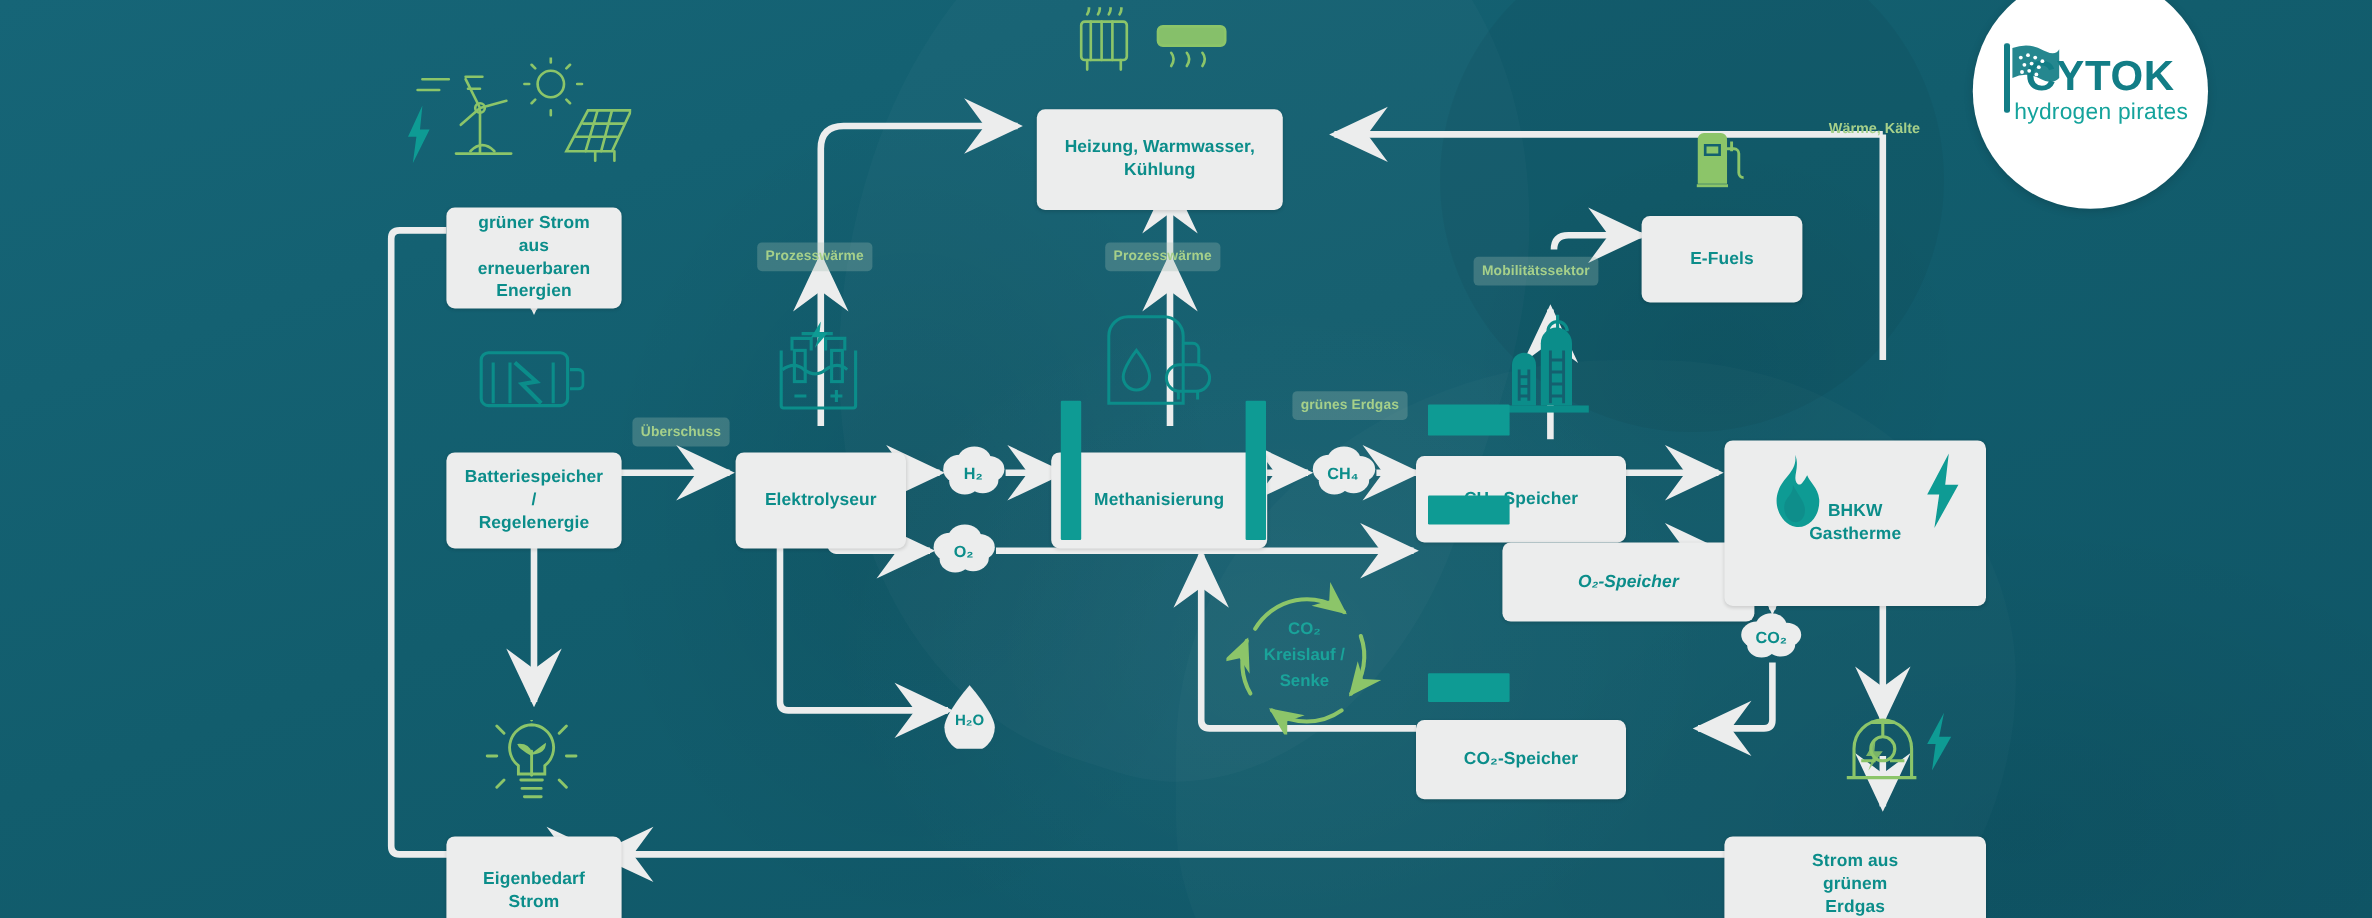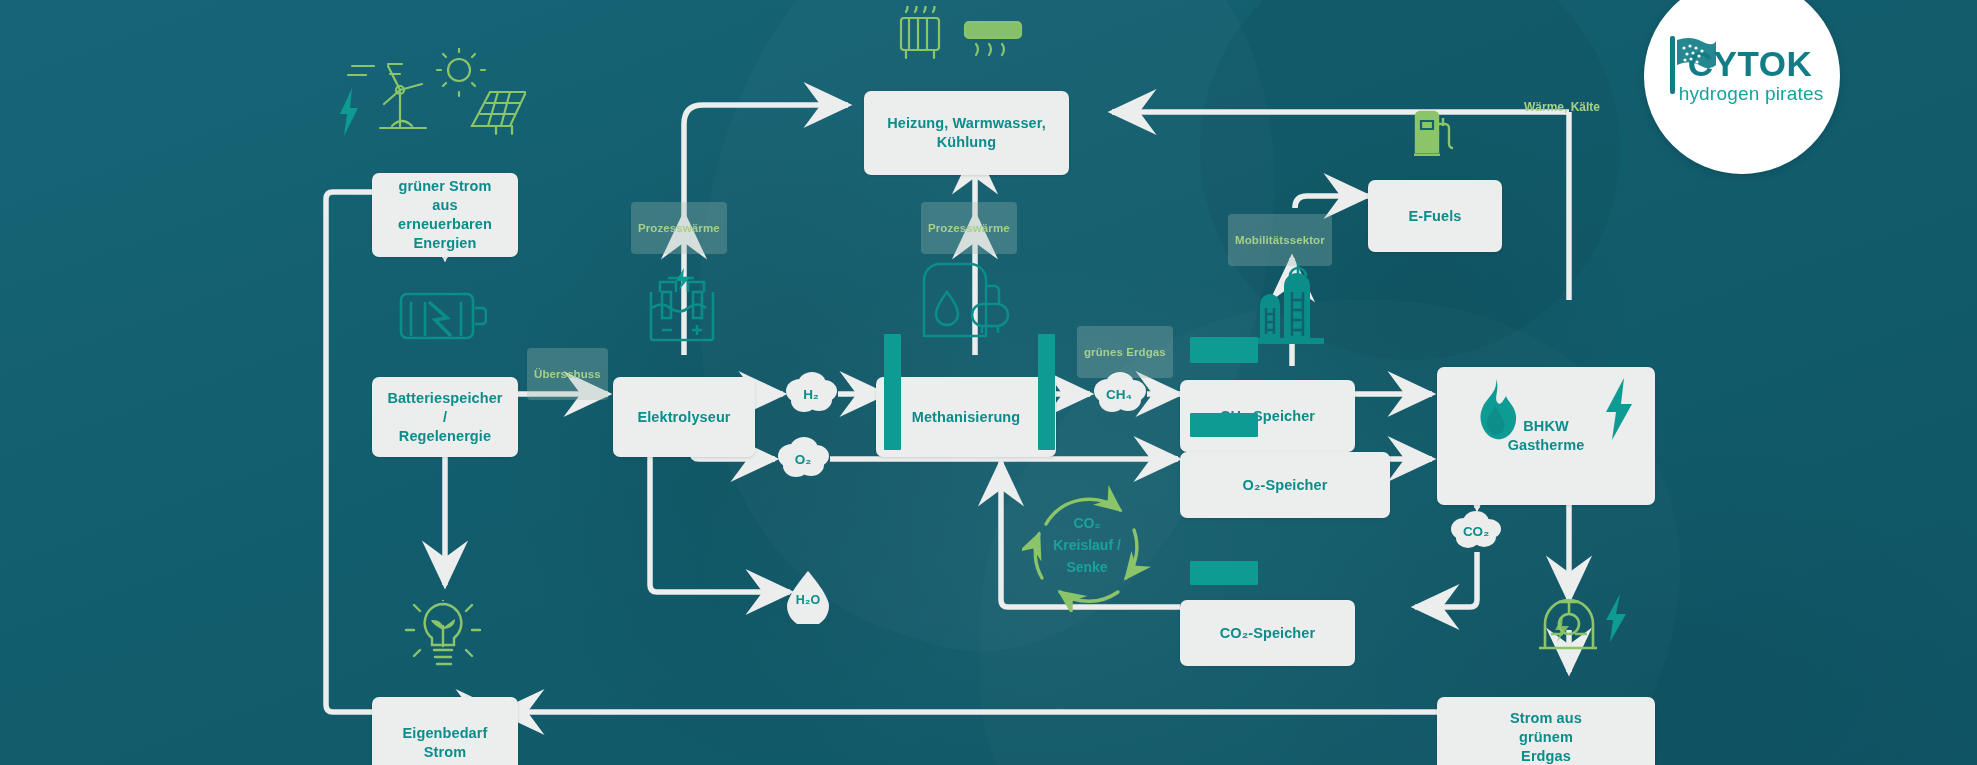--- a/index.html
+++ b/index.html
@@ -32,21 +32,21 @@
     display:flex;align-items:center;justify-content:center;text-align:center;
     color:#0b8d8a;font-weight:bold;font-size:14.5px;line-height:19px;
     box-shadow:0 1px 3px rgba(0,0,0,.13);
     letter-spacing:.1px;
     margin-top:25px;
   }
   .node span{display:block;padding:0 8px;}
   .tag{
     position:absolute;background:rgba(160,190,180,.30);
     color:#a6d08a;font-size:11.5px;font-weight:bold;
-    padding:20px 7px;border-radius:4px;white-space:nowrap;
+    padding:6px 7px;border-radius:4px;white-space:nowrap;
     letter-spacing:.1px;
   }
   .bubble{
     position:absolute;color:#0b8d8a;font-weight:bold;font-size:13.5px;
     display:flex;align-items:center;justify-content:center;
     z-index:6;
   }
   .bubble .cloudshape{position:absolute;left:0;top:0;}
   .bubble .txt{position:relative;z-index:2;}
   .teal-bar{position:absolute;background:#0e9b94;border-radius:1px;z-index:5;}
@@ -180,21 +180,21 @@
 
   <div class="node" style="left:1368px;top:155px;width:134px;height:72px;">
     <span>E-Fuels</span>
   </div>
 
   <div class="node" style="left:1180px;top:355px;width:175px;height:72px;">
     <span>CH₄-Speicher</span>
   </div>
   <div class="teal-bar" style="left:1190px;top:337px;width:68px;height:26px;"></div>
 
-  <div class="node" style="left:1180px;top:427px;width:210px;height:66px;">
+  <div class="node" style="left:1252px;top:427px;width:210px;height:66px;font-style:italic;">
     <span>O₂-Speicher</span>
   </div>
   <div class="teal-bar" style="left:1190px;top:413px;width:68px;height:24px;"></div>
 
   <div class="node" style="left:1180px;top:575px;width:175px;height:66px;">
     <span>CO₂-Speicher</span>
   </div>
   <div class="teal-bar" style="left:1190px;top:561px;width:68px;height:24px;"></div>
 
   <div class="node" style="left:1437px;top:342px;width:218px;height:138px;">

